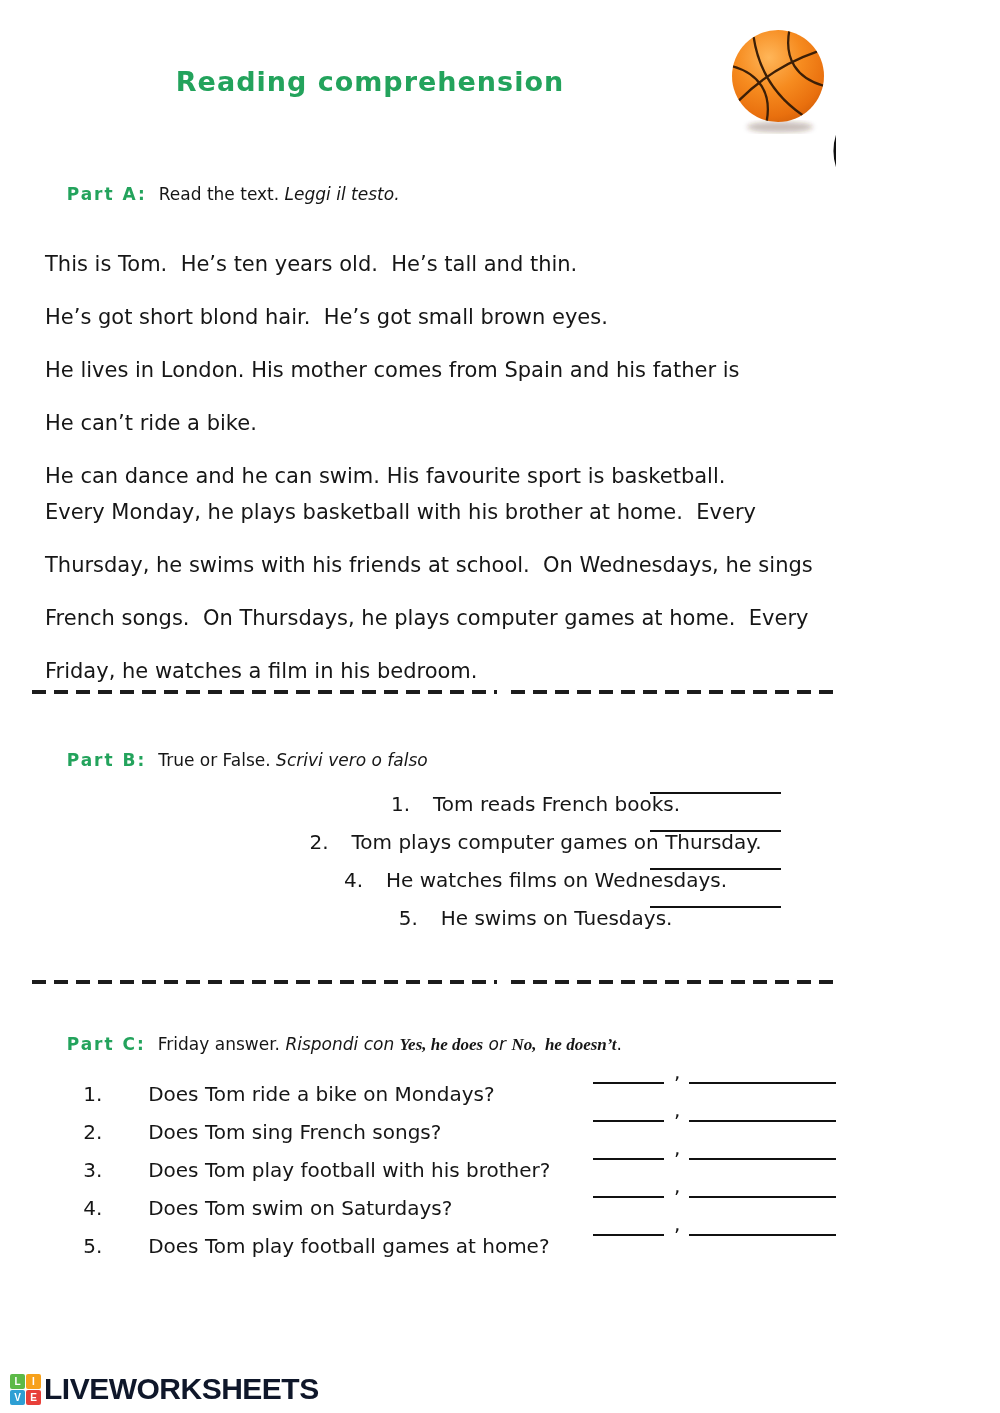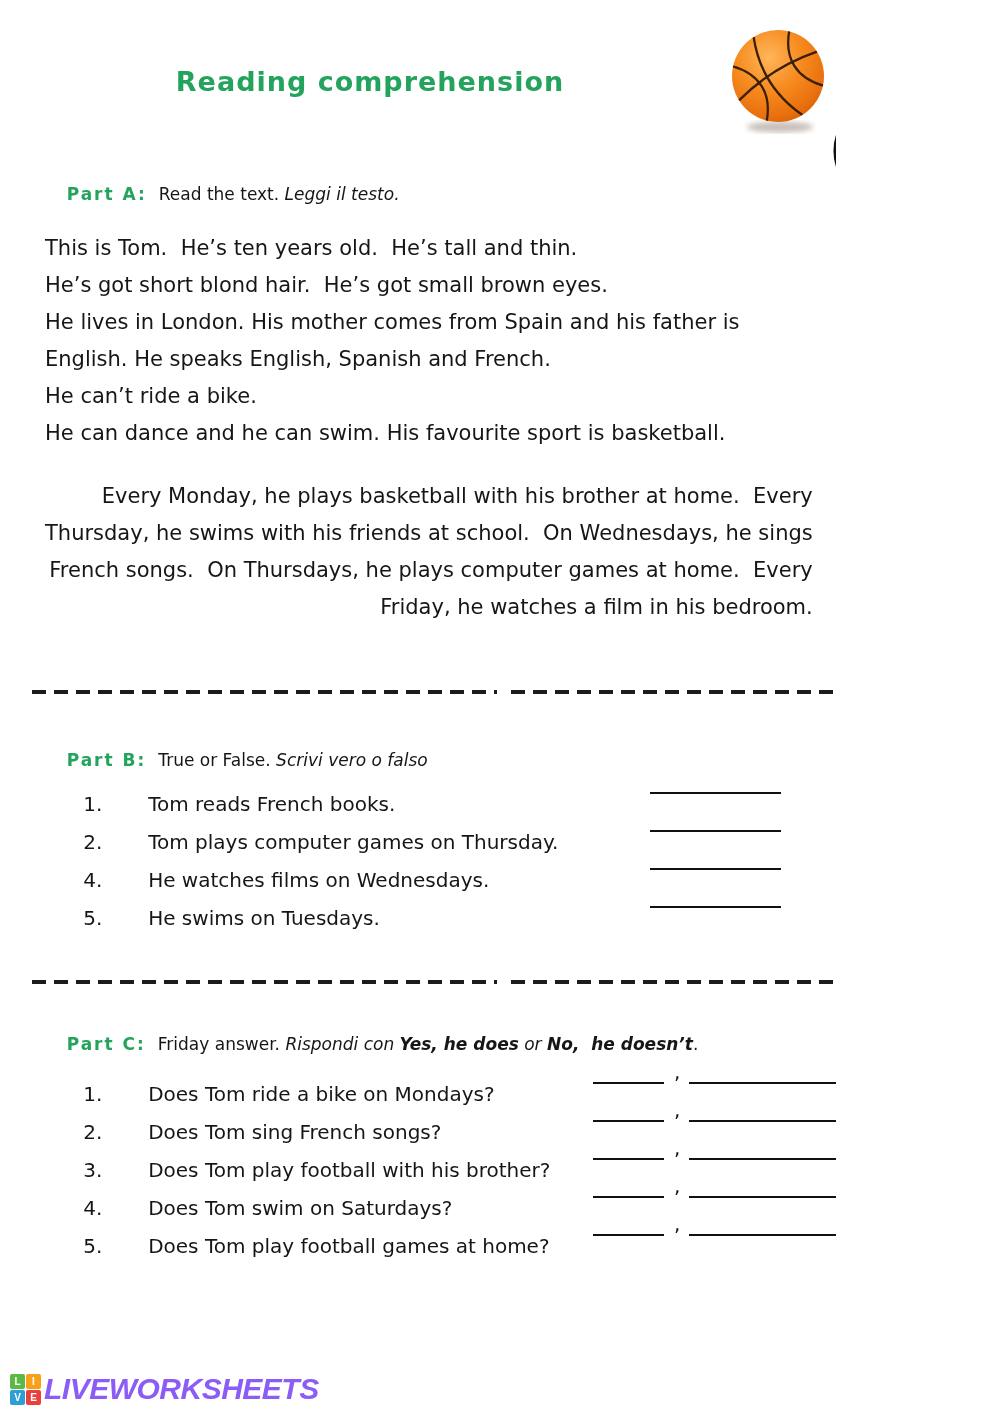--- a/index.html
+++ b/index.html
@@ -12,24 +12,24 @@
     position:absolute; top:66px; left:0; width:740px; text-align:center;
     font-size:27px; font-weight:bold; color:#23a35c; letter-spacing:1px;
   }
   .ball { position:absolute; }
   .basketball { top:28px; left:728px; width:100px; height:106px; }
   .soccer { top:98px; left:831px; width:106px; height:106px; }
 
   .part-heading { position:absolute; left:45px; font-size:17px; white-space:pre; }
   .part-label { color:#23a35c; font-weight:bold; letter-spacing:2px; margin-right:12px; }
   .italic { font-style:italic; }
-  .bold-italic { font-style:italic; font-weight:bold; }
+  .bold-italic { font-style:italic; font-weight:bold;font-family:Liberation Serif, serif; }
 
   .para { position:absolute; left:45px; font-size:21px; line-height:37px; }
-  .para-line { white-space:pre; }
+  .para-line { white-space:pre;margin-top:16px; }
 
   .sep { position:absolute; left:32px; width:943px; display:flex; gap:14px; }
   .sep-seg {
     flex:1; height:4px;
     background:repeating-linear-gradient(90deg,#1c1c1c 0 14px, transparent 14px 22px);
   }
 
   .qlist { position:absolute; left:45px; width:920px; }
   .qrow { position:relative; height:38px; font-size:20px; white-space:pre; }
   .qnum { display:inline-block; width:65px; }
@@ -49,21 +49,21 @@
     display:grid; grid-template-columns:15px 15px; grid-template-rows:15px 15px;
     gap:1px; margin-right:3px;
   }
   .logo-cell {
     display:flex; align-items:center; justify-content:center;
     color:#fff; font-size:10px; font-weight:bold; border-radius:2px;
     font-family:"Liberation Sans", sans-serif;
   }
   .logo-text {
     font-family:"Liberation Sans", sans-serif; font-weight:bold; font-size:30px;
-    color:#8b5cf6; letter-spacing:-0.5px;font-style:italic;
+    color:#0f172a; letter-spacing:-0.5px;
   }
 </style>
 </head>
 <body>
 
 <div class="page">
 
   <div class="title">Reading comprehension</div>
 
   <div class="ball basketball">
@@ -120,42 +120,41 @@
   </div>
 
   <div class="part-heading" style="top:164px;">
     <span class="part-label">Part A:</span><span>Read the text. </span><span class="italic">Leggi il testo.</span>
   </div>
 
   <div class="para" style="top:230px;">
     <div class="para-line">This is Tom.  He’s ten years old.  He’s tall and thin.</div>
     <div class="para-line">He’s got short blond hair.  He’s got small brown eyes.</div>
     <div class="para-line">He lives in London. His mother comes from Spain and his father is</div>
-    <div class="para-line">English. He speaks English, Spanish and French.</div>
     <div class="para-line">He can’t ride a bike.</div>
     <div class="para-line">He can dance and he can swim. His favourite sport is basketball.</div>
   </div>
 
-  <div class="para" style="top:478px;text-align:right;">
+  <div class="para" style="top:478px;">
     <div class="para-line">Every Monday, he plays basketball with his brother at home.  Every</div>
     <div class="para-line">Thursday, he swims with his friends at school.  On Wednesdays, he sings</div>
     <div class="para-line">French songs.  On Thursdays, he plays computer games at home.  Every</div>
     <div class="para-line">Friday, he watches a film in his bedroom.</div>
   </div>
 
   <div class="sep" style="top:690px;">
     <div class="sep-seg"></div>
     <div class="sep-seg"></div>
   </div>
 
   <div class="part-heading" style="top:730px;">
     <span class="part-label">Part B:</span><span>True or False. </span><span class="italic">Scrivi vero o falso</span>
   </div>
 
-  <div class="qlist" style="top:768px;">
+  <div class="qlist" style="top:768px;text-align:center;">
     <div class="qrow">
       <span class="qnum">1.</span><span>Tom reads French books.</span>
       <span class="answers-b"><span class="blank blank-b"></span></span>
     </div>
     <div class="qrow">
       <span class="qnum">2.</span><span>Tom plays computer games on Thursday.</span>
       <span class="answers-b"><span class="blank blank-b"></span></span>
     </div>
     <div class="qrow">
       <span class="qnum">4.</span><span>He watches films on Wednesdays.</span>

